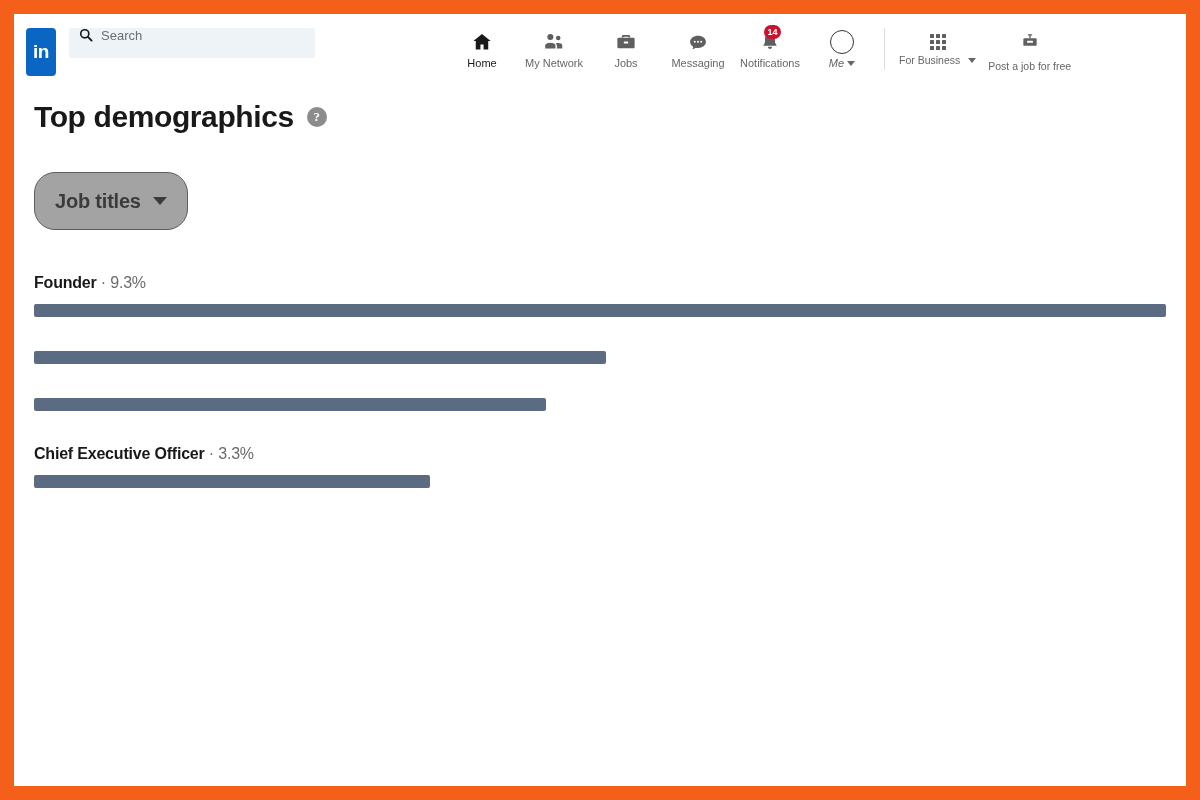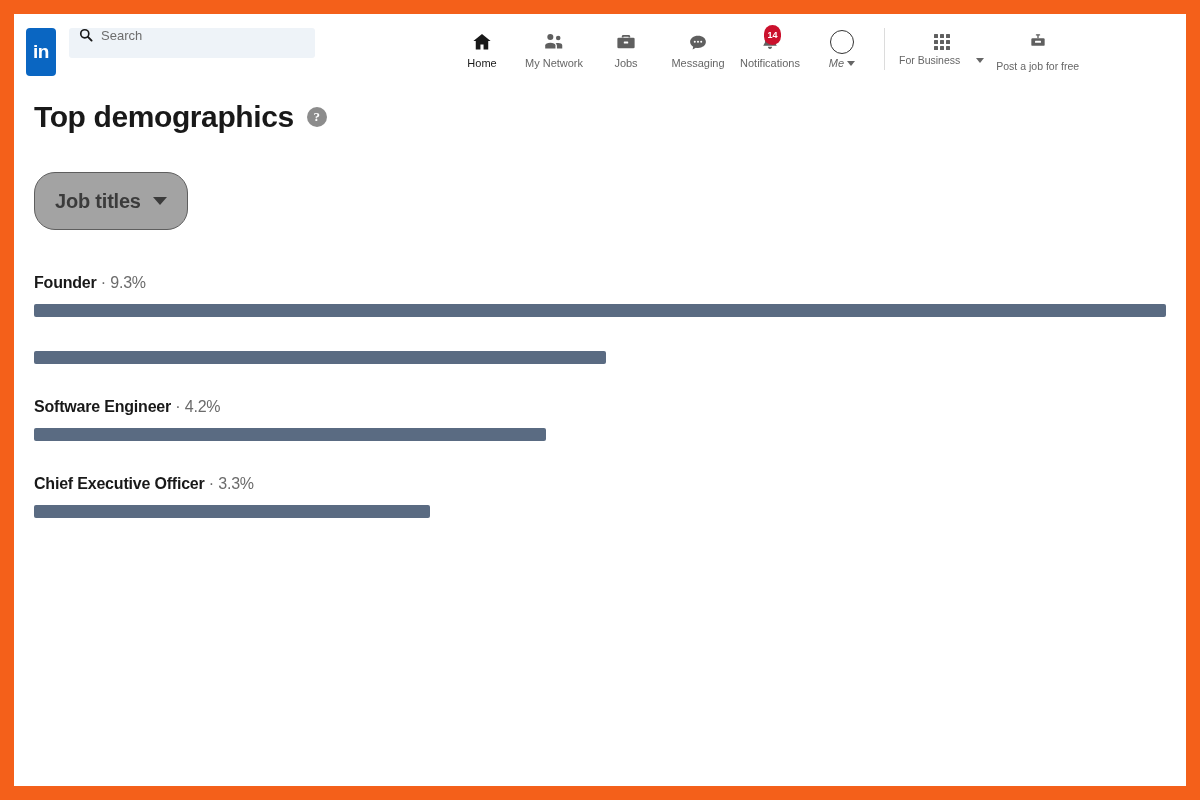--- a/index.html
+++ b/index.html
@@ -120,21 +120,21 @@
   .badge {
     position: absolute;
     top: -5px;
     right: 0px;
     background: #cb112d;
     color: #ffffff;
     font-size: 9px;
     font-weight: bold;
     border-radius: 9px;
     min-width: 17px;
-    height: 20px;
+    height: 14px;
     display: flex;
     align-items: center;
     justify-content: center;
     padding: 0 3px;
     line-height: 1;
     font-family: "Liberation Sans", sans-serif;
   }
 
   .avatar {
     width: 24px;
@@ -180,21 +180,21 @@
     padding-right: 6px;
   }
 
   .biz-label {
     font-size: 10.5px;
     color: #666666;
     margin-top: 4px;
     white-space: nowrap;
     display: flex;
     align-items: center;
-    gap: 16px;
+    gap: 8px;
     font-family: "Liberation Sans", sans-serif;
   }
 
   .grid-icon {
     display: grid;
     grid-template-columns: repeat(3, 4px);
     grid-template-rows: repeat(3, 4px);
     gap: 2px;
     margin-top: 4px;
   }
@@ -444,21 +444,20 @@
           <div class="demo-track">
             <div class="demo-bar" style="width: 100%; background: rgb(90, 107, 130);"></div>
           </div>
         </div>
         <div class="demo-row">
           <div class="demo-track">
             <div class="demo-bar" style="width: 50.5%; background: rgb(90, 107, 130);"></div>
           </div>
         </div>
         <div class="demo-row">
-          <div class="demo-label"><span class="demo-name">Software Engineer</span><span class="demo-pct"> · 4.2%</span></div>
           <div class="demo-track">
             <div class="demo-bar" style="width: 45.2%; background: rgb(90, 107, 130);"></div>
           </div>
         </div>
         <div class="demo-row">
           <div class="demo-label"><span class="demo-name">Chief Executive Officer</span><span class="demo-pct"> · 3.3%</span></div>
           <div class="demo-track">
             <div class="demo-bar" style="width: 35%; background: rgb(90, 107, 130);"></div>
           </div>
         </div>

